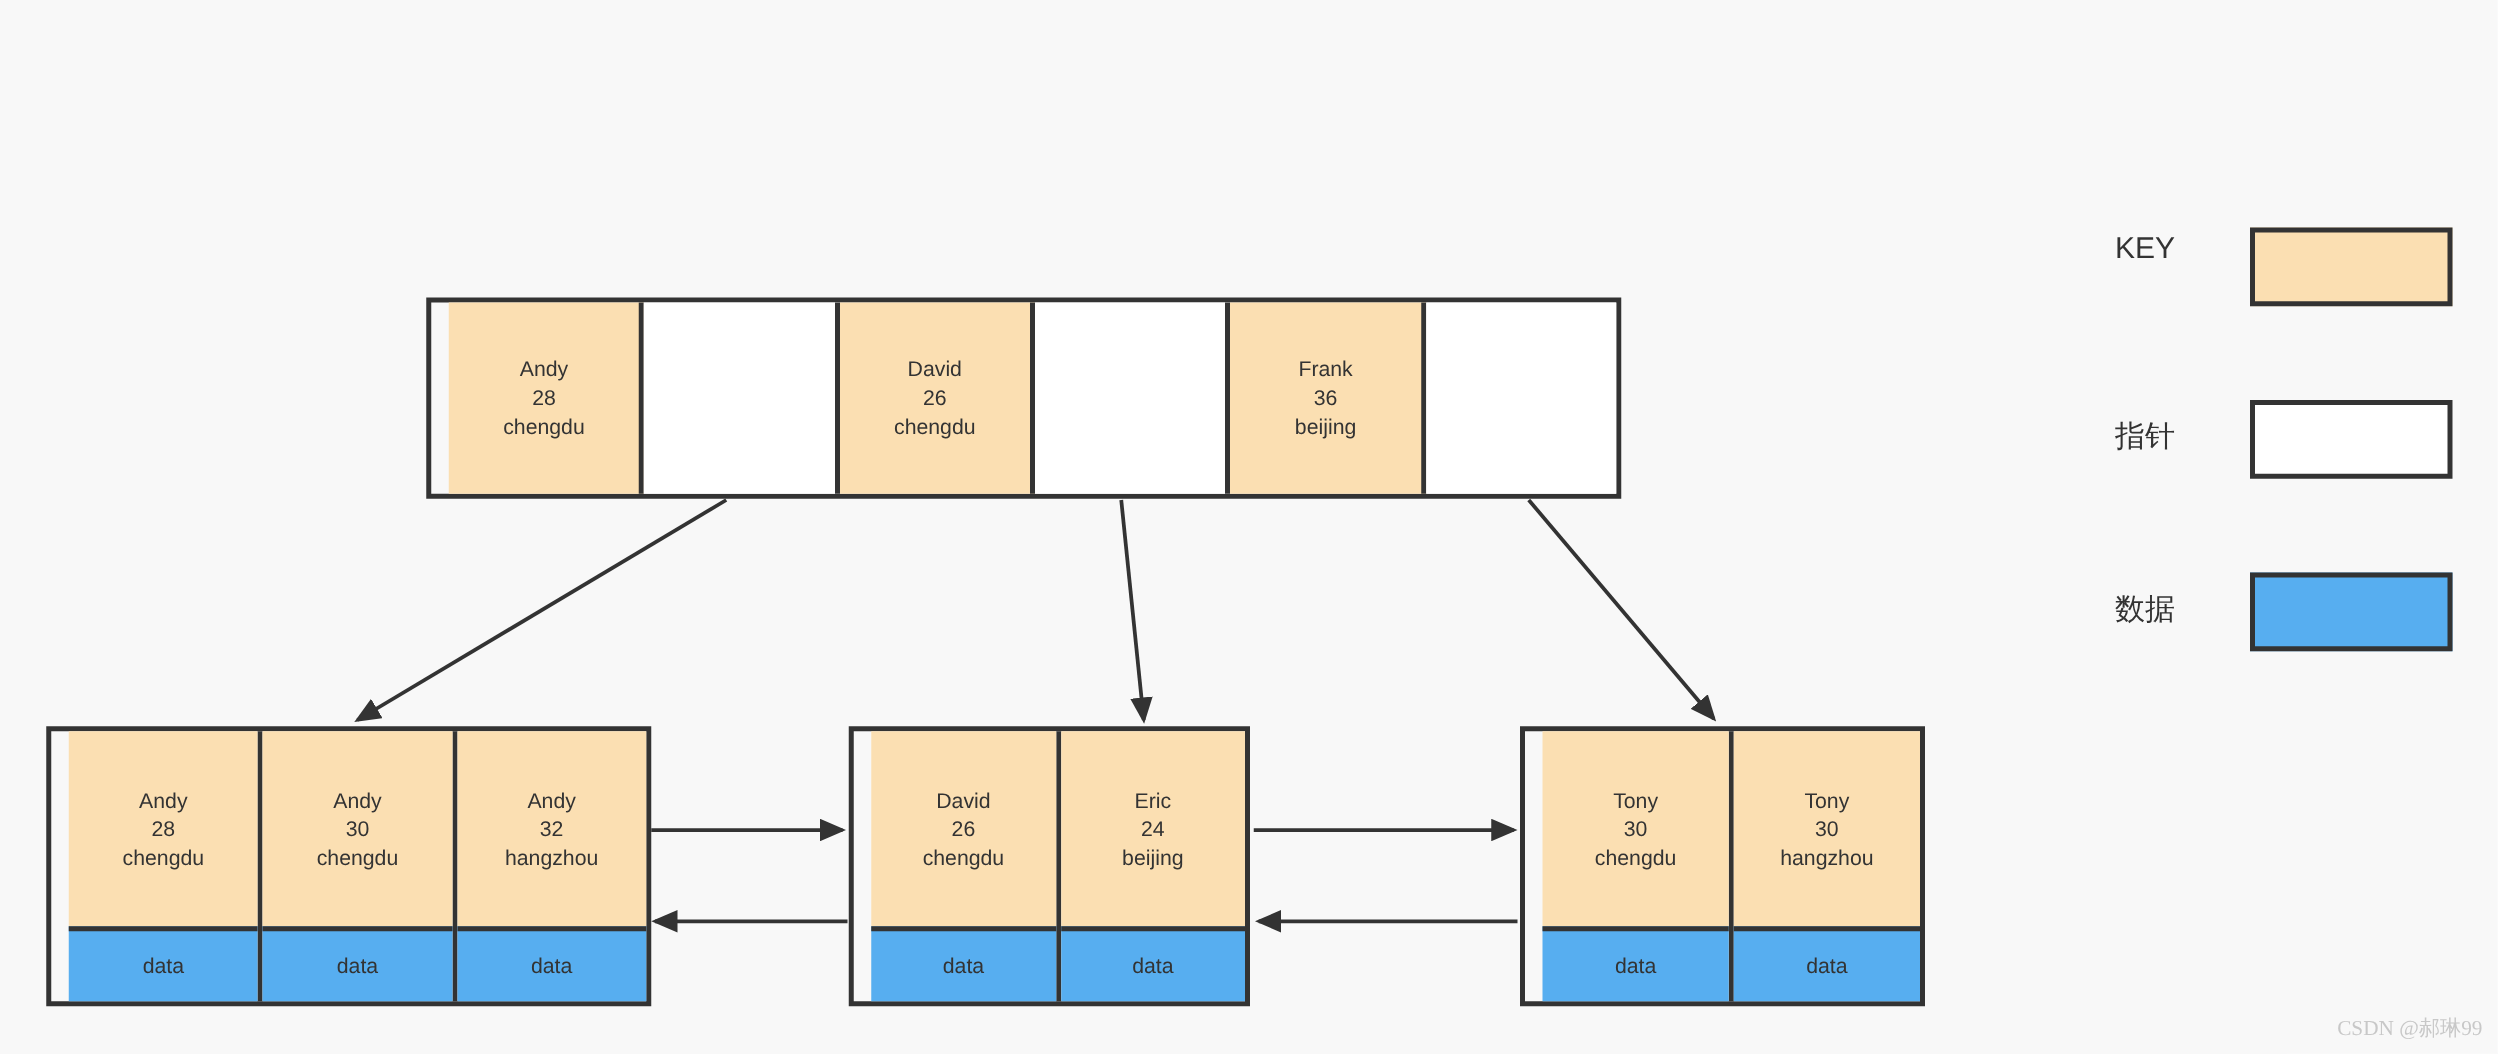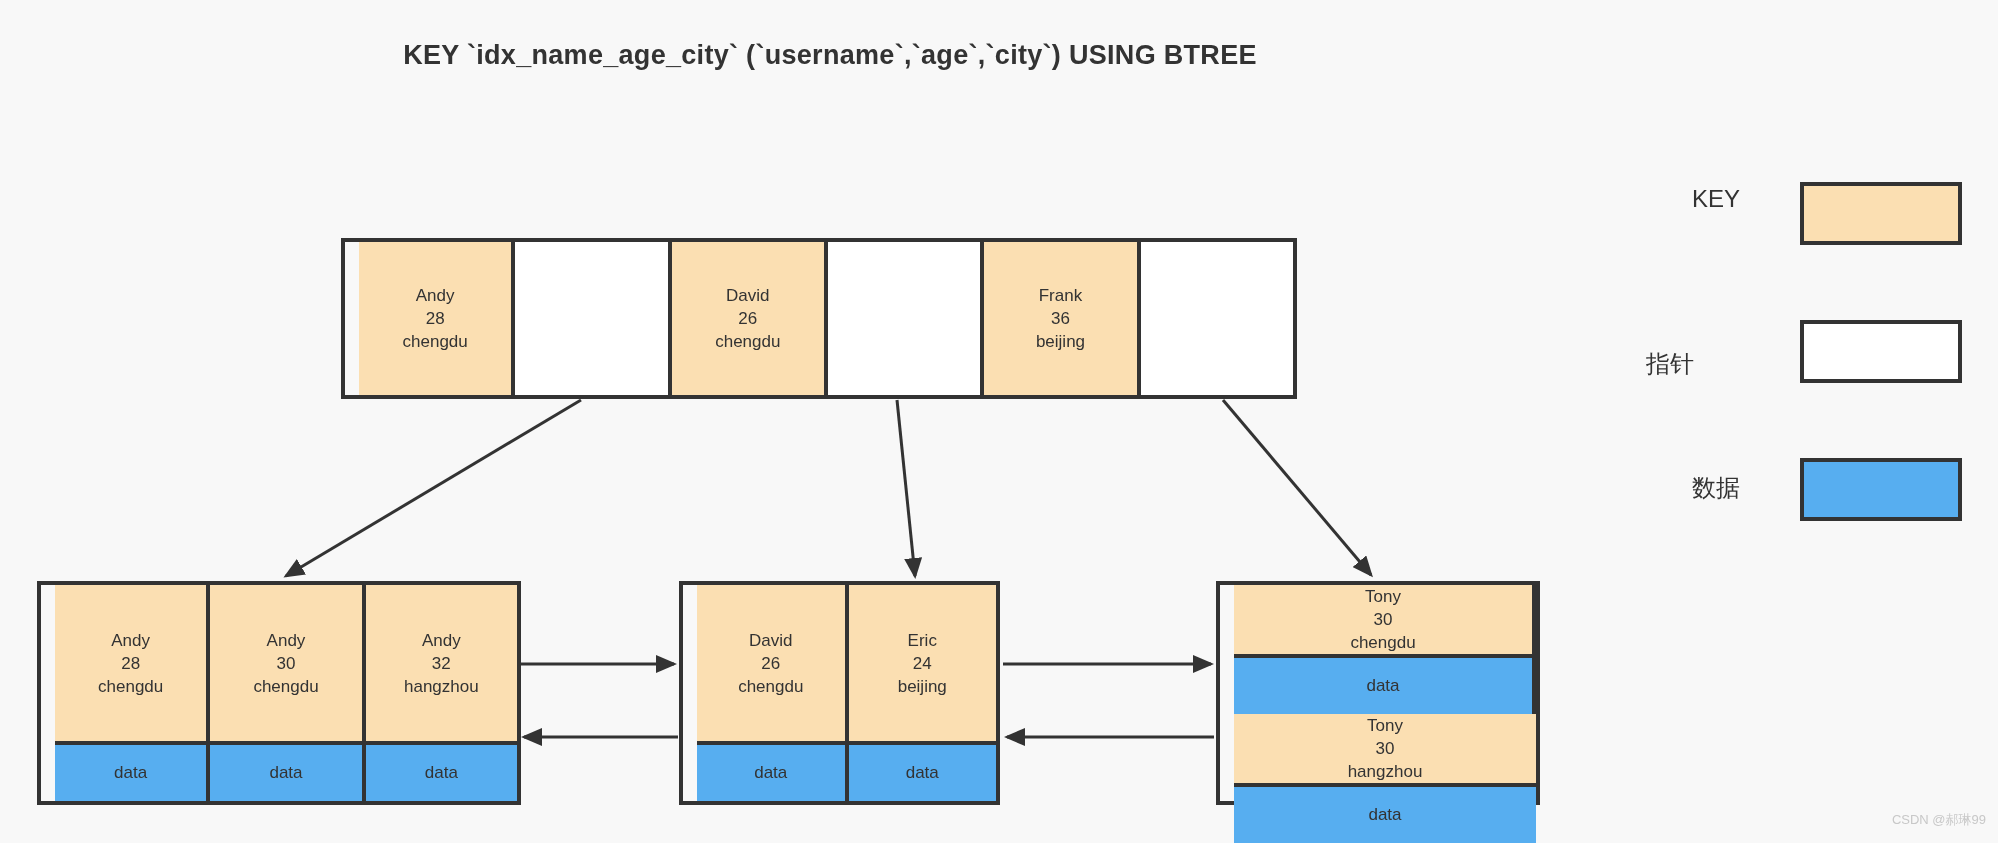--- a/index.html
+++ b/index.html
@@ -31,61 +31,60 @@
     flex:1;display:flex;align-items:center;justify-content:center;
     text-align:center;border-right:4px solid var(--border,#333333);
   }
   .cell:last-child{border-right:none;}
   .cell.key{background:var(--key_fill,#FBDFB2);}
   .cell.ptr{background:var(--pointer_fill,#FFFFFF);}
   .cell-text{white-space:pre-line;font-size:17px;line-height:23px;}
   .leaf{flex-direction:row;}
   #leaf1{left:37px;top:581px;width:484px;height:224px;}
   #leaf2{left:679px;top:581px;width:321px;height:224px;}
-  #leaf3{left:1216px;top:581px;width:324px;height:224px;flex-direction:column;}
+  #leaf3{left:1216px;top:581px;width:324px;height:224px;}
   .leaf-col{
     flex:1;display:flex;flex-direction:column;
     border-right:4px solid var(--border,#333333);
   }
   .leaf-col:last-child{border-right:none;}
   .leaf-key{
     flex:1;background:var(--key_fill,#FBDFB2);
     display:flex;align-items:center;justify-content:center;text-align:center;
   }
   .leaf-data{
     height:56px;border-top:4px solid var(--border,#333333);
     background:var(--data_fill,#57AEF0);
     display:flex;align-items:center;justify-content:center;
     font-size:17px;
   }
   .legend-label{
     position:absolute;left:1600px;width:140px;text-align:right;
     font-size:24px;font-weight:500;line-height:30px;
   }
   #legend-label-0{top:184px;}
-  #legend-label-1{top:349px;text-align:center;}
+  #legend-label-1{top:335px;}
   #legend-label-2{top:473px;}
   .legend-swatch{
     position:absolute;left:1800px;width:162px;height:63px;
     border:4px solid var(--border,#333333);box-sizing:border-box;
   }
   #legend-swatch-0{top:182px;background:var(--key_fill,#FBDFB2);}
   #legend-swatch-1{top:320px;background:var(--pointer_fill,#FFFFFF);}
   #legend-swatch-2{top:458px;background:var(--data_fill,#57AEF0);}
   .watermark{
     position:absolute;right:12px;top:811px;
-    font-size:13px;color:var(--watermark,#C8C8C8);
+    font-size:17px;color:var(--watermark,#C8C8C8);font-family:Liberation Serif, serif;
   }
 </style>
 </head>
 <body>
 
 <div class="stage">
 
-  <h1 class="title">KEY `idx_name_age_city` (`username`,`age`,`city`) USING BTREE</h1>
 
   <svg class="arrow-layer" width="1998" height="843" viewBox="0 0 1998 843">
     <defs>
       <marker id="ah" markerUnits="strokeWidth" markerWidth="7" markerHeight="6" refX="6" refY="3" orient="auto">
         <path d="M0,0 L7,3 L0,6 z" fill="#333333"></path>
       </marker>
     </defs>
     <g stroke="#333333" stroke-width="3">
       <line x1="581" y1="400" x2="286" y2="576" marker-end="url(#ah)"></line>
       <line x1="897" y1="400" x2="915" y2="576" marker-end="url(#ah)"></line>

